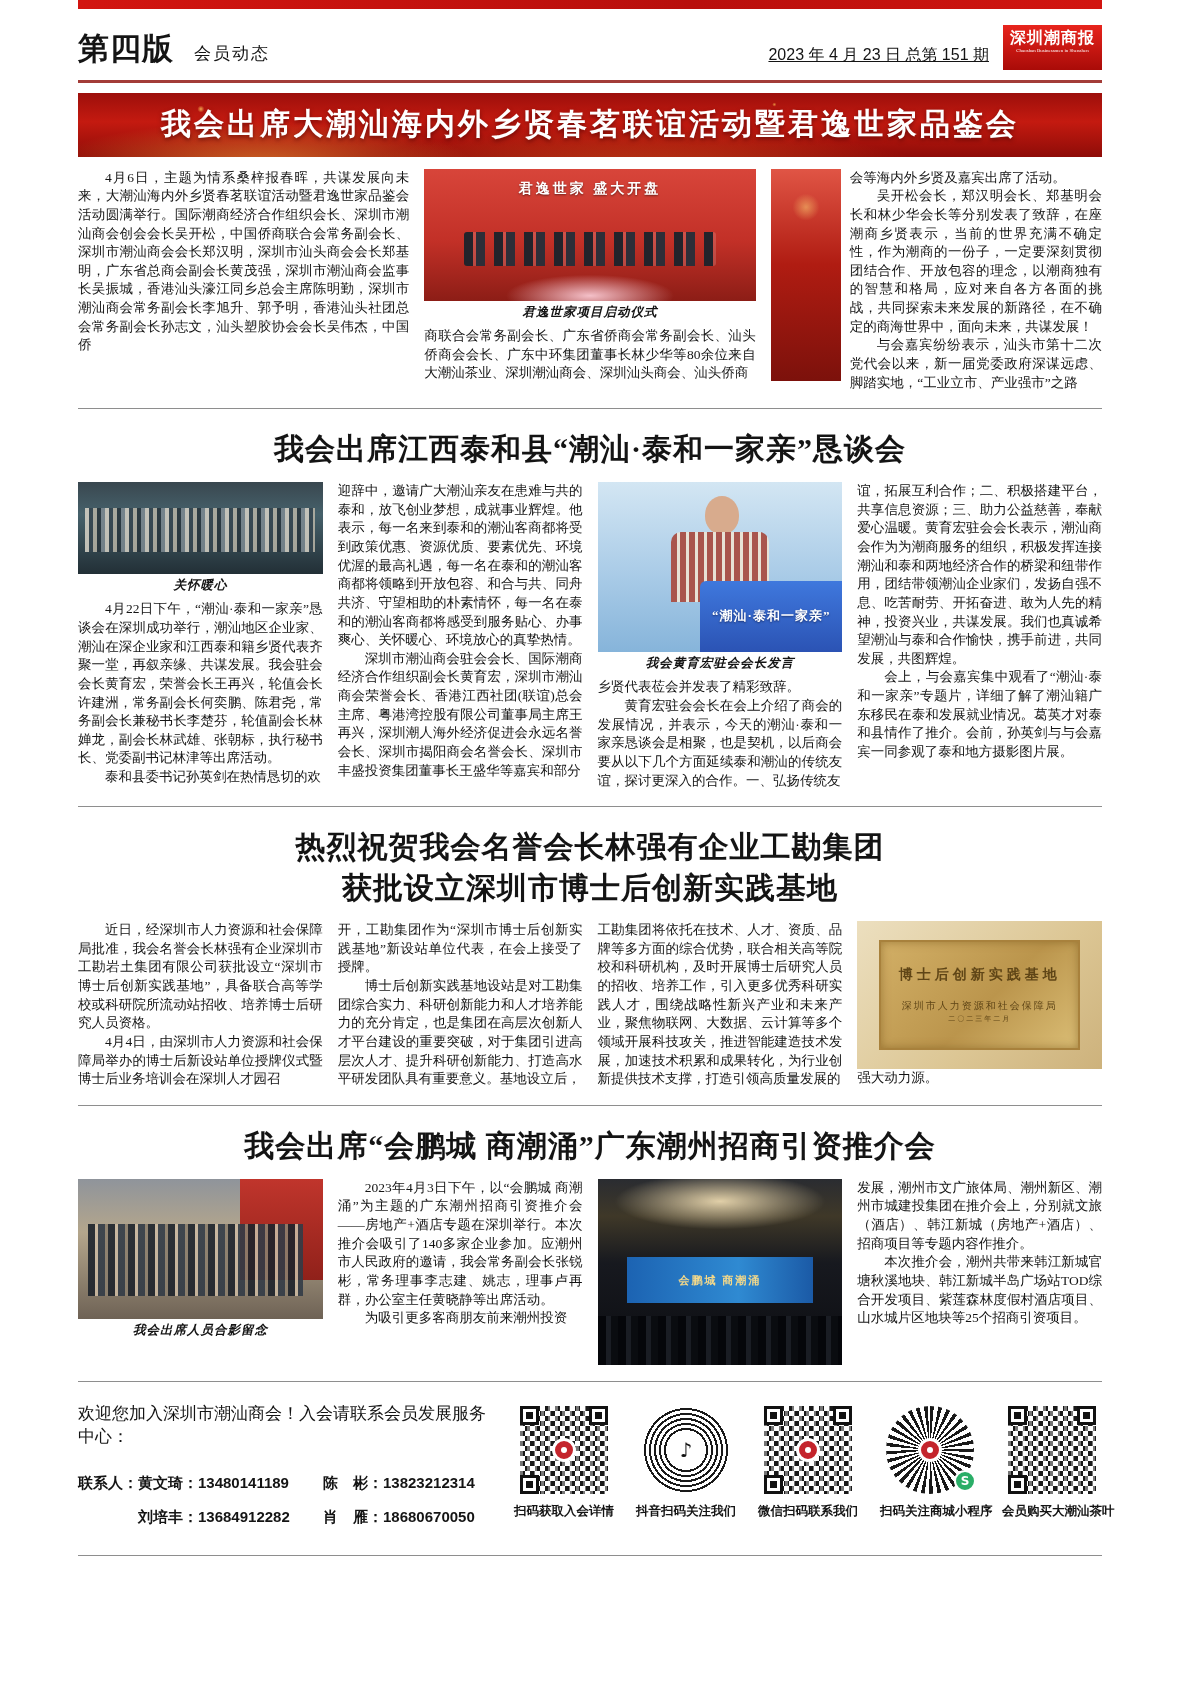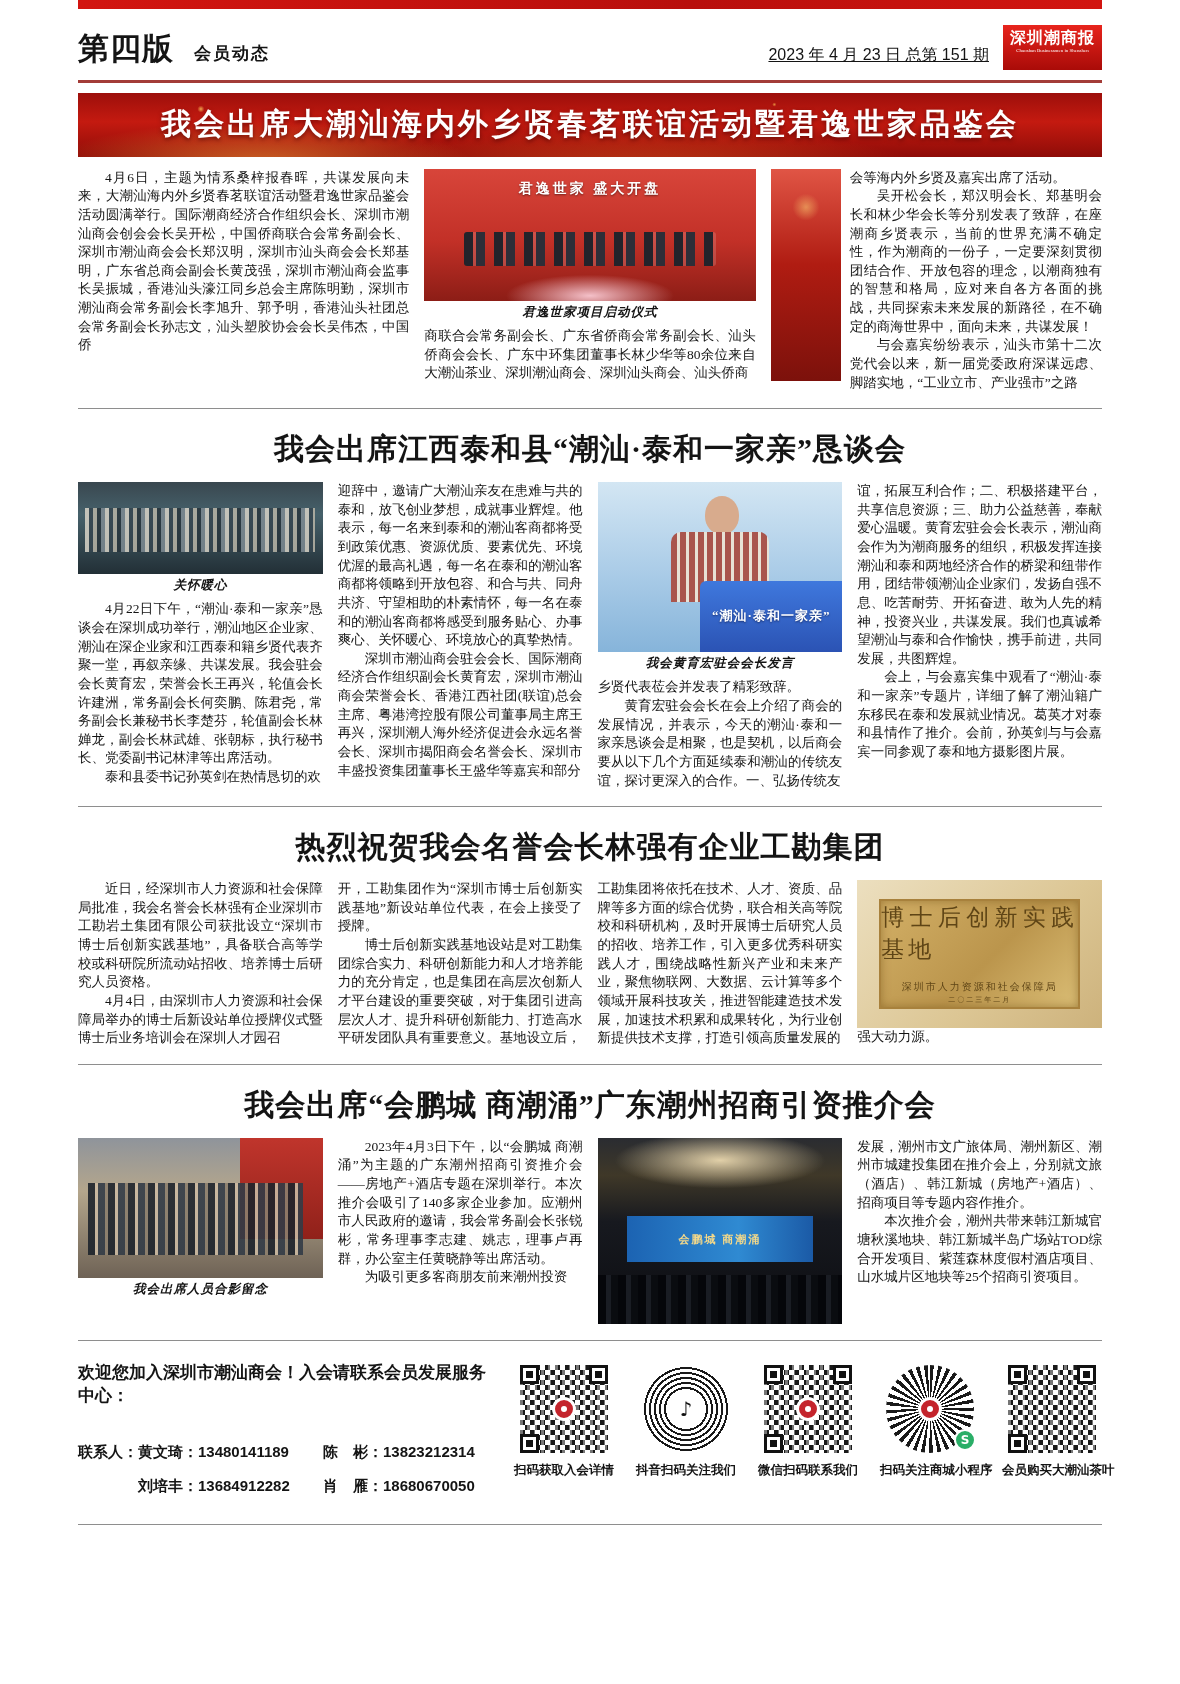--- a/index.html
+++ b/index.html
@@ -9,21 +9,21 @@
     color: #141414;
     font-family: "Liberation Serif", "DejaVu Serif", serif;
   }
   .page { width: 1180px; padding: 0 78px 18px; position: relative; }
   .topbar { height: 9px; background: linear-gradient(90deg,#d21510,#b80f0c 60%,#d21510); margin: 0 0 0; }
 
   
   .header { display: flex; align-items: flex-end; justify-content: space-between; padding: 16px 0 10px; }
   .header-left { display: flex; align-items: baseline; }
   .edition { font-size: 31px; font-weight: bold; font-family: "Liberation Sans", sans-serif; letter-spacing: 1px; }
-  .section-name { font-size: 17px; font-weight: bold; font-family: "Liberation Sans", sans-serif; margin-left: 20px; letter-spacing: 2px; }
+  .section-name { font-size: 17px; font-weight: normal; font-family: "Liberation Sans", sans-serif; margin-left: 20px; letter-spacing: 2px; }
   .header-right { display: flex; align-items: flex-end; gap: 14px; }
   .dateline { font-size: 16px; font-family: "Liberation Sans", sans-serif; padding-bottom: 4px; text-decoration: underline; }
   .masthead { background: linear-gradient(180deg,#e8241c,#a90b08); color: #fff; padding: 4px 7px 17px; text-align: center; line-height: 1.1; }
   .masthead .mh-title { font-size: 16px; font-weight: bold; letter-spacing: 1px; display: block; }
   .masthead .mh-sub { font-size: 5.5px; display: block; transform: scale(.9); white-space: nowrap; }
   .header-rule { border: 0; border-top: 3px solid #a33c38; }
 
   
   .banner {
     margin-top: 10px; height: 64px;
@@ -61,36 +61,36 @@
       radial-gradient(circle 18px at 50% 18%, rgba(255,220,120,.5), transparent 75%),
       linear-gradient(180deg,#e05545 0%, #b01c12 45%, #7c110b 100%); }
   .ph-group { height: 92px; background: linear-gradient(180deg,#39474f 0%, #46616b 35%, #222f36 100%); }
   .ph-group .crowd { position: absolute; left: 3%; right: 3%; top: 28%; height: 48%; background: repeating-linear-gradient(90deg, #d9d4c8 0 4px, #35454f 4px 8px, #b9b5a7 8px 12px, #27343c 12px 16px, #7d8a92 16px 20px); opacity: .85; }
   .ph-speaker { height: 170px; background: linear-gradient(180deg,#d3e6f3 0%, #a9cbe7 55%, #86b4da 100%); }
   .ph-speaker .spk-head { position: absolute; left: 44%; top: 14px; width: 34px; height: 38px; border-radius: 50% 50% 46% 46%; background: #d8ab8d; }
   .ph-speaker .spk-body { position: absolute; left: 30%; top: 50px; width: 40%; height: 70px; border-radius: 10px 10px 0 0; background: repeating-linear-gradient(90deg,#a9554d 0 6px,#e8e2d6 6px 9px), repeating-linear-gradient(0deg, rgba(60,30,30,.35) 0 6px, transparent 6px 9px); }
   .ph-speaker .podium { position: absolute; right: 0; bottom: 0; width: 58%; height: 42%; background: linear-gradient(180deg,#3f78dd,#2b53b4); border-top-left-radius: 6px; display: flex; align-items: center; justify-content: center; color: #fff; font-size: 13px; font-weight: bold; letter-spacing: 1px; text-shadow: 0 1px 2px rgba(0,0,30,.5); }
   .ph-plaque { height: 148px; background: linear-gradient(135deg,#ecdfbf 0%, #dcc694 60%, #cdb27c 100%); display: flex; align-items: center; justify-content: center; }
   .plaque-inner { width: 82%; height: 74%; border: 2px solid #a8813c; background: linear-gradient(135deg,#d2af66 0%, #bb954c 55%, #dabd75 100%); box-shadow: inset 0 0 10px rgba(120,85,25,.55); display: flex; flex-direction: column; align-items: center; justify-content: center; color: #5f4516; }
-  .plaque-line1 { font-size: 23px; font-weight: normal; letter-spacing: 4px; }
+  .plaque-line1 { font-size: 14px; font-weight: bold; letter-spacing: 4px; }
   .plaque-line2 { font-size: 10px; margin-top: 14px; letter-spacing: 2px; }
   .plaque-line3 { font-size: 7px; margin-top: 3px; letter-spacing: 2px; }
   .ph-group2 { height: 140px; background: linear-gradient(180deg,#8f949b 0%, #b4a68c 38%, #6e6255 100%); }
   .ph-group2 .redwall { position: absolute; right: 0; top: 0; width: 34%; height: 72%; background: linear-gradient(180deg,#c0352c,#90211a); }
   .ph-group2 .crowd { position: absolute; left: 4%; right: 8%; top: 32%; height: 52%; background: repeating-linear-gradient(90deg, #1d232b 0 7px, #cbb9a1 7px 10px, #323b46 10px 17px, #8c7f6d 17px 20px); opacity: .9; }
   .ph-hall { height: 186px; background:
       radial-gradient(ellipse 150px 40px at 50% 12%, rgba(255,235,190,.85), transparent 70%),
       linear-gradient(180deg,#2a2c31 0%, #3f3828 20%, #17191f 45%, #0c0d11 100%); }
   .ph-hall .screen { position: absolute; left: 12%; top: 42%; width: 76%; height: 25%; background: linear-gradient(90deg,#1c63b2,#2f8ad2 60%,#1b5aa6); display: flex; align-items: center; justify-content: center; color: #f4d98a; font-size: 11px; font-weight: bold; letter-spacing: 2px; }
   .ph-hall .audience { position: absolute; left: 0; right: 0; bottom: 0; height: 26%; background: repeating-linear-gradient(90deg, #05060a 0 8px, #1a1d24 8px 13px, #0a0c10 13px 20px); }
 
   
   .footer { display: flex; justify-content: space-between; padding: 20px 0 14px; }
   .footer-left { width: 420px; font-family: "Liberation Sans", sans-serif; }
-  .welcome { font-size: 17px; font-weight: bold; margin-bottom: 28px; }
+  .welcome { font-size: 17px; font-weight: normal; margin-bottom: 18px; }
   .contact-grid { font-size: 15px; font-weight: bold; line-height: 2.3; }
   .contact-row { display: flex; }
   .contact-cell-l { width: 245px; }
   .contact-cell-l.indent { padding-left: 60px; }
   .qr-row { display: flex; gap: 22px; align-items: flex-start; padding-top: 4px; }
   .qr-item { width: 100px; text-align: center; }
   .qr { width: 88px; height: 88px; margin: 0 auto; position: relative; background:
       repeating-linear-gradient(90deg, rgba(255,255,255,.4) 0 3px, transparent 3px 7px),
       conic-gradient(#191919 25%, #fff 0 50%, #191919 0 75%, #fff 0) 0 0/10px 10px; }
   .qr.round { border-radius: 50%; background: repeating-radial-gradient(circle at 50% 50%, #191919 0 2px, #fff 2px 5px); }
@@ -177,20 +177,21 @@
     <div class="col">
       <p>谊，拓展互利合作；二、积极搭建平台，共享信息资源；三、助力公益慈善，奉献爱心温暖。黄育宏驻会会长表示，潮汕商会作为为潮商服务的组织，积极发挥连接潮汕和泰和两地经济合作的桥梁和纽带作用，团结带领潮汕企业家们，发扬自强不息、吃苦耐劳、开拓奋进、敢为人先的精神，投资兴业，共谋发展。我们也真诚希望潮汕与泰和合作愉快，携手前进，共同发展，共图辉煌。</p>
       <p class="ind">会上，与会嘉宾集中观看了“潮汕·泰和一家亲”专题片，详细了解了潮汕籍广东移民在泰和发展就业情况。葛英才对泰和县情作了推介。会前，孙英剑与与会嘉宾一同参观了泰和地方摄影图片展。</p>
     </div>
   </div>
 
   <hr class="rule">
 
   <h2 class="art-head">
     <span class="hl1">热烈祝贺我会名誉会长林强有企业工勘集团</span>
+    <span class="hl2">获批设立深圳市博士后创新实践基地</span>
   </h2>
   <div class="cols">
     <div class="col">
       <p class="ind">近日，经深圳市人力资源和社会保障局批准，我会名誉会长林强有企业深圳市工勘岩土集团有限公司获批设立“深圳市博士后创新实践基地”，具备联合高等学校或科研院所流动站招收、培养博士后研究人员资格。</p>
       <p class="ind">4月4日，由深圳市人力资源和社会保障局举办的博士后新设站单位授牌仪式暨博士后业务培训会在深圳人才园召</p>
     </div>
     <div class="col">
       <p>开，工勘集团作为“深圳市博士后创新实践基地”新设站单位代表，在会上接受了授牌。</p>
       <p class="ind">博士后创新实践基地设站是对工勘集团综合实力、科研创新能力和人才培养能力的充分肯定，也是集团在高层次创新人才平台建设的重要突破，对于集团引进高层次人才、提升科研创新能力、打造高水平研发团队具有重要意义。基地设立后，</p>
     </div>

